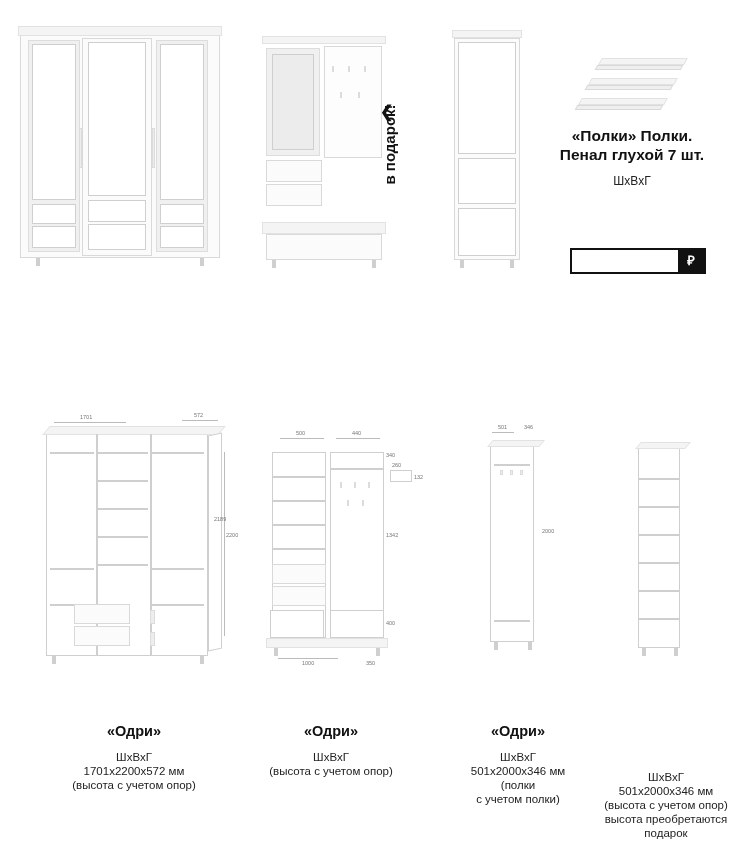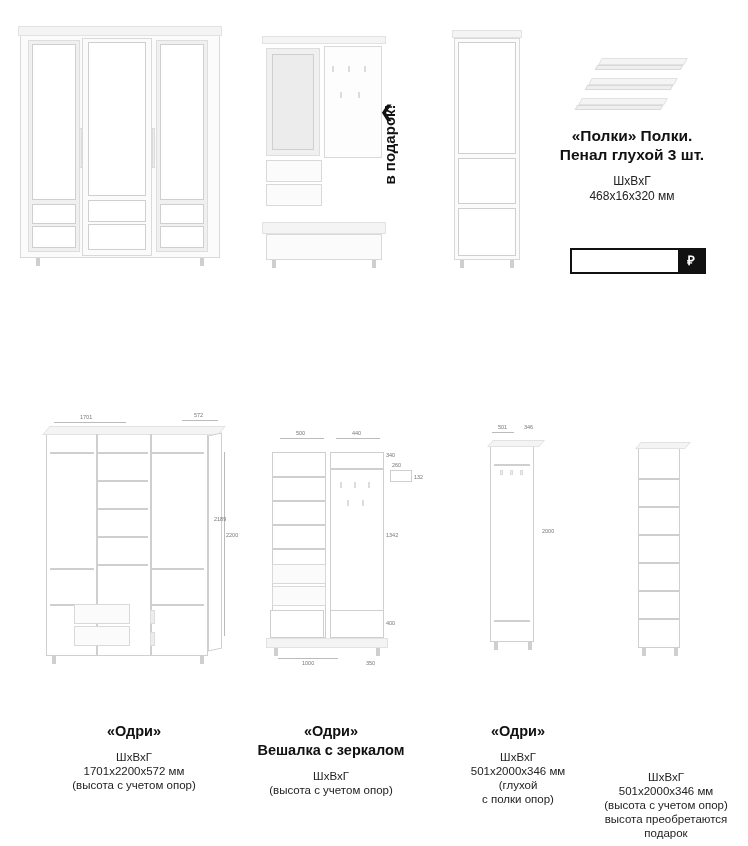--- a/index.html
+++ b/index.html
@@ -286,25 +286,24 @@
     <div class="panel" style="left:18px; top:7px; width:86px; height:5px; transform:skewX(-28deg); background:#efefef;"></div>
     <div class="panel soft" style="left:12px; top:20px; width:86px; height:7px; transform:skewX(-28deg);"></div>
     <div class="panel" style="left:8px; top:27px; width:86px; height:5px; transform:skewX(-28deg); background:#efefef;"></div>
     <div class="panel soft" style="left:2px; top:40px; width:86px; height:7px; transform:skewX(-28deg);"></div>
     <div class="panel" style="left:-2px; top:47px; width:86px; height:5px; transform:skewX(-28deg); background:#efefef;"></div>
   </div>
 
   <div class="shelf-block">
     <div class="shelf-title">
       <div>«Полки» Полки.</div>
-      <div>Пенал глухой 3 шт.</div>
+      <div>Пенал глухой 7 шт.</div>
     </div>
     <div class="shelf-dims">
       <div>ШхВхГ</div>
-      <div>468x16x320 мм</div>
     </div>
   </div>
 
   <div class="price-box">
     <span style="position:absolute; left:8px; top:3px; font-size:13px;"></span>
     <span class="rub">₽</span>
   </div>
 
   <div class="unit" id="draw-wardrobe">
 
@@ -423,37 +422,36 @@
     <div class="cap-dims">
       <div>ШхВхГ</div>
       <div>1701x2200x572 мм</div>
       <div>(высота с учетом опор)</div>
     </div>
   </div>
 
   <div class="caption" id="cap-2">
     <div class="cap-name">
       <div>«Одри»</div>
-      <div>Вешалка с зеркалом</div>
     </div>
     <div class="cap-dims">
       <div>ШхВхГ</div>
       <div>(высота с учетом опор)</div>
     </div>
   </div>
 
   <div class="caption" id="cap-3">
     <div class="cap-name">
       <div>«Одри»</div>
     </div>
     <div class="cap-dims">
       <div>ШхВхГ</div>
       <div>501x2000x346 мм</div>
-      <div>(глухой</div>
-      <div>с полки опор)</div>
+      <div>(полки</div>
+      <div>с учетом полки)</div>
     </div>
   </div>
 
   <div class="caption" id="cap-4">
     <div class="cap-dims" style="margin-top:0;">
       <div>ШхВхГ</div>
       <div>501x2000x346 мм</div>
       <div>(высота с учетом опор)</div>
       <div>высота преобретаются</div>
       <div>подарок</div>

